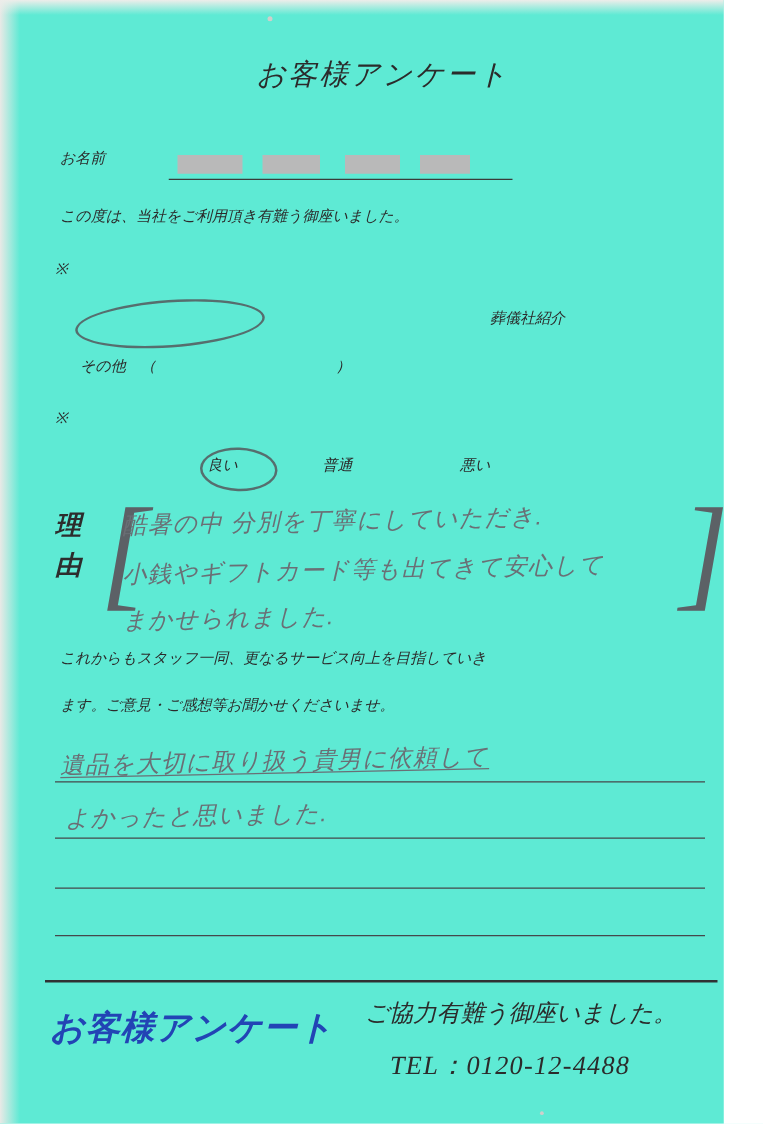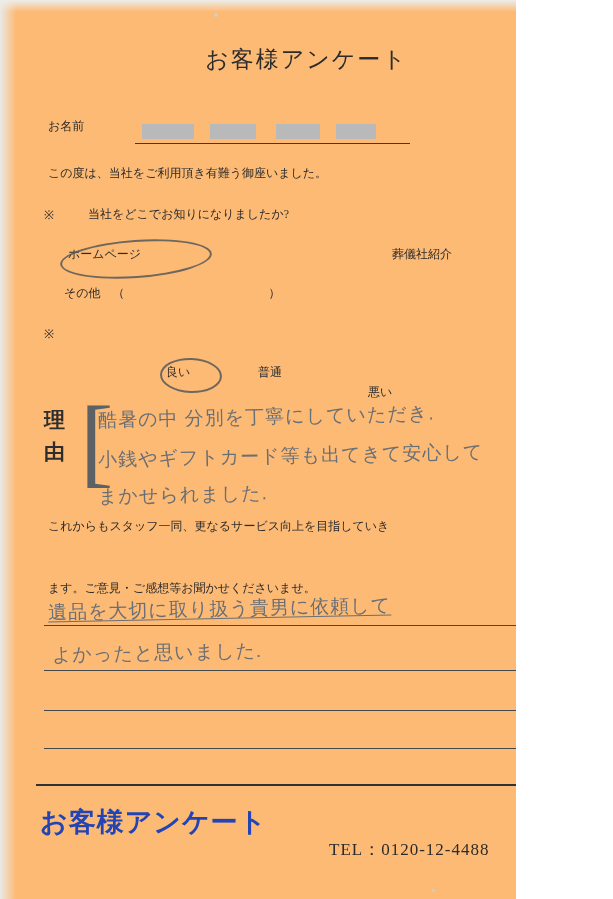--- a/index.html
+++ b/index.html
@@ -5,24 +5,25 @@
   html, body {
     margin: 0;
     padding: 0;
     background: #ffffff;
   }
   body {
     font-family: "Liberation Serif", serif;
   }
   .page {
     position: relative;
-    width: 516px;
+    width: 579px;
     height: 899px;
-    background: #fdba74;
+    background: #5eead4;
     overflow: hidden;
+    font-style: italic;
   }
   
   .scan-edge-left {
     position: absolute;
     left: 0; top: 0;
     width: 16px; height: 899px;
     background: linear-gradient(to right, #e9e9e6, rgba(255,255,255,0));
   }
   .scan-edge-right {
     position: absolute;
@@ -83,34 +84,34 @@
   .q1-mark     { left: 44px; top: 206px; }
   .q1-text     { left: 88px; top: 206px; }
   .opt-hp      { left: 68px; top: 246px; }
   .opt-gov     { left: 234px; top: 246px; }
   .opt-fun     { left: 392px; top: 246px; }
   .opt-other   { left: 64px; top: 285px; }
   .q2-mark     { left: 44px; top: 325px; }
   .q2-text     { left: 88px; top: 325px; }
   .opt-good    { left: 166px; top: 364px; }
   .opt-normal  { left: 258px; top: 364px; }
-  .opt-bad     { left: 368px; top: 384px; }
+  .opt-bad     { left: 368px; top: 364px; }
 
   .reason-label {
     position: absolute;
     left: 44px; top: 404px;
     font-size: 21px;
     font-weight: bold;
     color: #2d2d2d;
     line-height: 32px;
     letter-spacing: 1px;
   }
 
   .closing1 { left: 48px; top: 518px; }
-  .closing2 { left: 48px; top: 580px; }
+  .closing2 { left: 48px; top: 556px; }
 
   
   .ellipse {
     position: absolute;
     border: 2px solid #55585c;
     border-radius: 50%;
     transform: rotate(-4deg);
     opacity: .85;
   }
   .ellipse-hp {
@@ -183,22 +184,22 @@
   }
   .thanks {
     position: absolute;
     left: 292px; top: 798px;
     font-size: 19px;
     color: #2b2b2b;
     white-space: nowrap;
   }
   .tel {
     position: absolute;
-    left: 329px; top: 838px;
-    font-size: 17px;
+    left: 312px; top: 838px;
+    font-size: 21px;
     color: #2b2b2b;
     white-space: nowrap;
     letter-spacing: 1px;
   }
 </style>
 </head>
 <body>
 
 <div class="page">
 
@@ -213,22 +214,20 @@
   <div class="row name-label">お名前</div>
   <div class="name-rule"></div>
   <div class="redact r1"></div>
   <div class="redact r2"></div>
   <div class="redact r3"></div>
   <div class="redact r4"></div>
 
   <div class="row line-intro">この度は、当社をご利用頂き有難う御座いました。</div>
 
   <div class="row q1-mark">※</div>
-  <div class="row q1-text">当社をどこでお知りになりましたか?</div>
-  <div class="row opt-hp">ホームページ</div>
   <div class="row opt-fun">葬儀社紹介</div>
   <div class="ellipse ellipse-hp"></div>
   <div class="row opt-other">その他　（　　　　　　　　　　　　）</div>
 
   <div class="row q2-mark">※</div>
   <div class="row opt-good">良い</div>
   <div class="row opt-normal">普通</div>
   <div class="row opt-bad">悪い</div>
   <div class="ellipse ellipse-good"></div>
 
@@ -247,15 +246,16 @@
 
   <div class="hand u hc1">遺品を大切に取り扱う貴男に依頼して</div>
   <div class="hand hc2">よかったと思いました.</div>
   <div class="rule rule-a"></div>
   <div class="rule rule-b"></div>
   <div class="rule rule-c"></div>
   <div class="rule rule-d"></div>
   <div class="rule-thick"></div>
 
   <div class="brand">お客様アンケート</div>
+  <div class="thanks">ご協力有難う御座いました。</div>
   <div class="tel">TEL：0120-12-4488</div>
 
 </div>
 
 </body></html>

